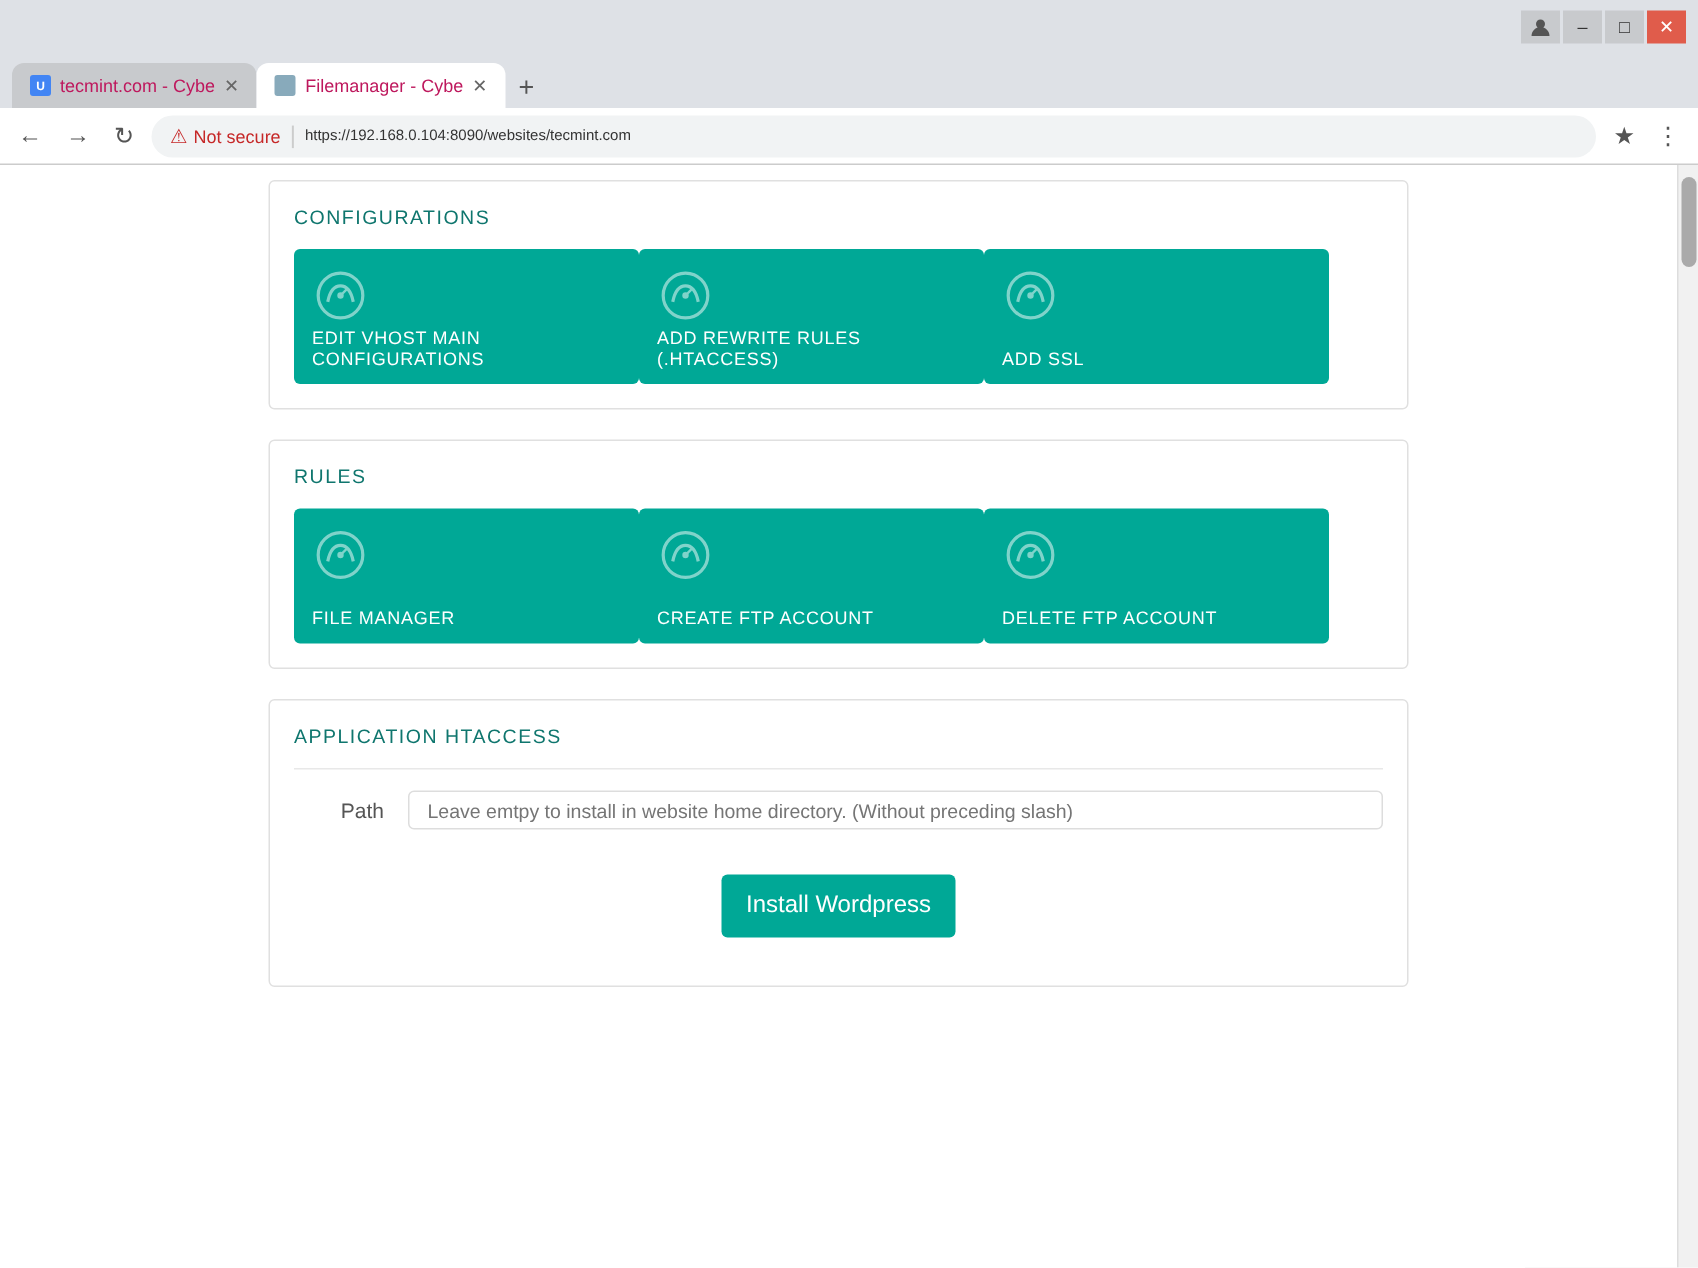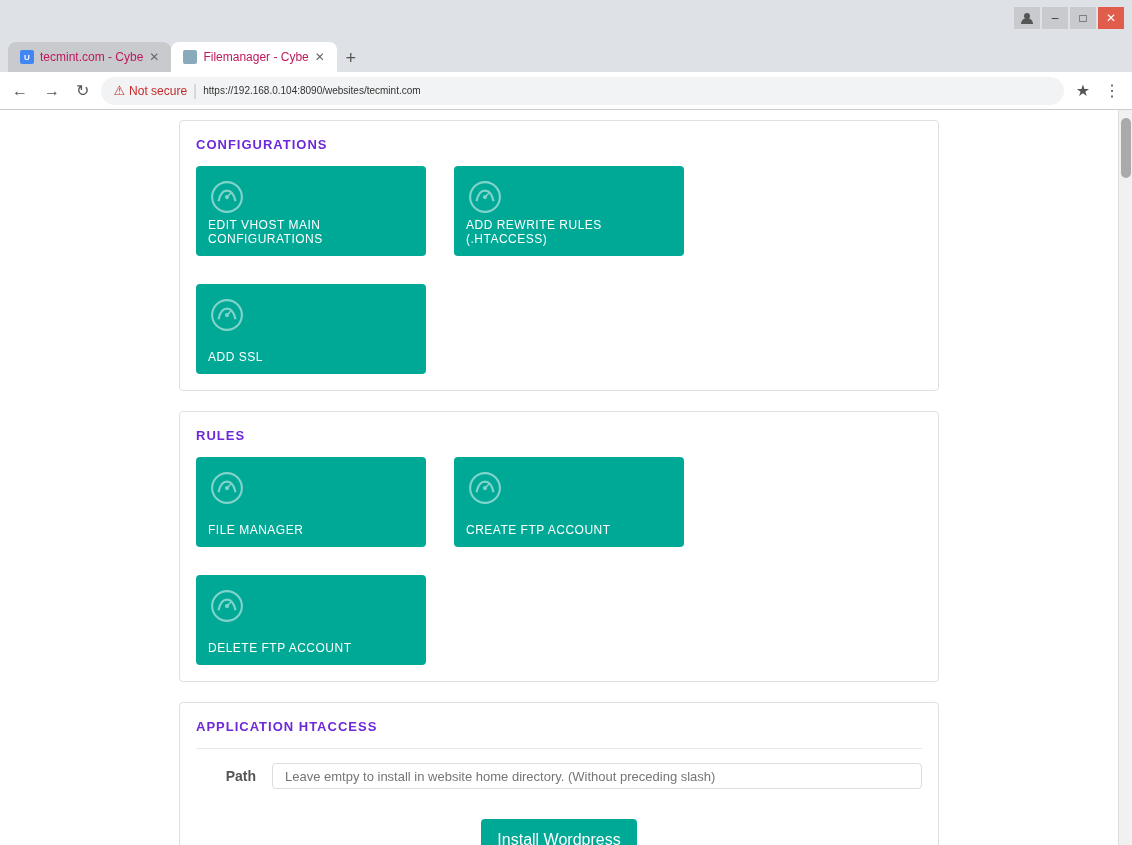--- a/index.html
+++ b/index.html
@@ -40,32 +40,32 @@
     .page-wrapper { display: flex; height: calc(845px - 110px); }
     .page-content { flex: 1; overflow-y: auto; background: white; }
     .scrollbar-track { width: 14px; background: #f1f1f1; border-left: 1px solid #ddd; position: relative; }
     .scrollbar-thumb { width: 10px; background: #aaa; border-radius: 5px; position: absolute; top: 8px; left: 2px; height: 60px; }
 
     
     .main-content { padding: 10px 20px 20px 20px; max-width: 800px; margin: 0 auto; }
 
     
     .section { background: white; border: 1px solid #e0e0e0; border-radius: 4px; margin-bottom: 20px; padding: 16px; }
-    .section-title { font-size: 13px; color: #6d28d9; letter-spacing: 1px; margin-bottom: 14px; font-weight: 700; }
-
-    
-    .cards-grid { display: flex; gap: 28px; flex-wrap: wrap; align-items: flex-end; }
+    .section-title { font-size: 13px; color: #0f766e; letter-spacing: 1px; margin-bottom: 14px; font-weight: 400; }
+
+    
+    .cards-grid { display: flex; gap: 0; flex-wrap: wrap; align-items: flex-end; }
     .card { background: #00a896; border-radius: 4px; width: 230px; height: 90px; display: flex; flex-direction: column; justify-content: flex-end; padding: 10px 12px; cursor: pointer; position: relative; transition: background 0.2s; }
     .card-icon { position: absolute; top: 14px; left: 14px; }
     .card-icon svg { width: 34px; height: 34px; opacity: 0.5; }
     .card-label { font-size: 12px; color: white; font-weight: 500; letter-spacing: 0.5px; text-transform: uppercase; }
 
     
     .path-row { display: flex; align-items: center; gap: 16px; padding: 14px 0; border-top: 1px solid #e8e8e8; }
-    .path-label { font-size: 14px; color: #555; min-width: 60px; text-align: right; font-weight: bold; }
+    .path-label { font-size: 14px; color: #555; min-width: 60px; text-align: right; }
     .path-input { flex: 1; height: 26px; border: 1px solid #ddd; border-radius: 4px; padding: 0 12px; font-size: 13px; color: #aaa; outline: none; }
 
     
     .install-row { display: flex; justify-content: center; padding: 16px 0; }
     .install-btn { background: #00a896; color: white; border: none; border-radius: 4px; padding: 12px 16px; font-size: 16px; cursor: pointer; }
 
     
     .gauge-icon { width: 32px; height: 32px; }
   </style>
 </head>

